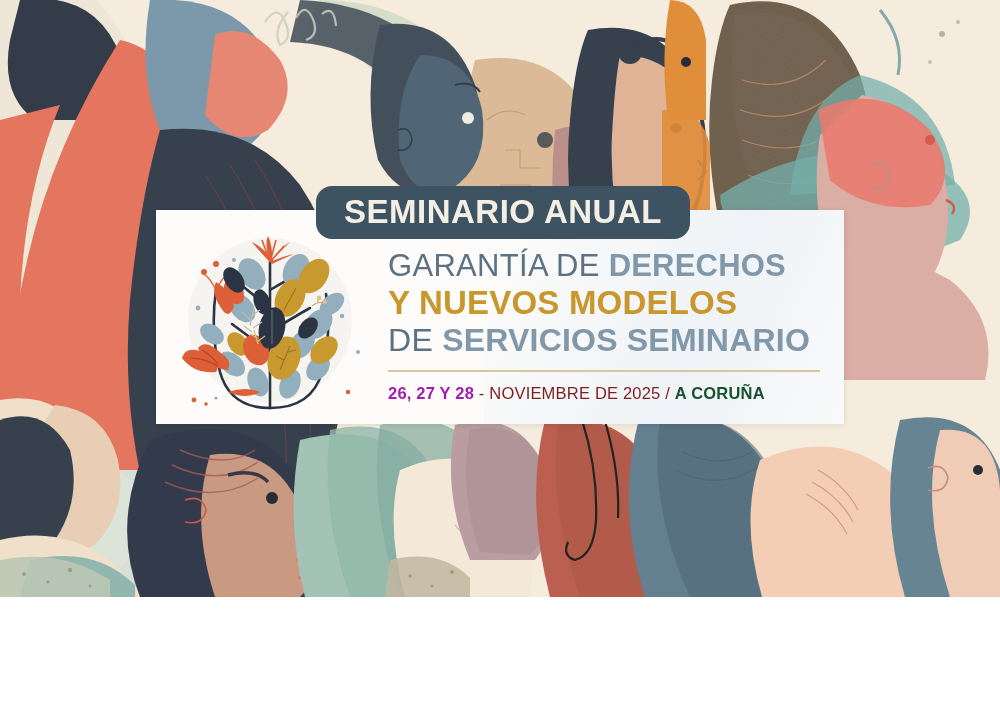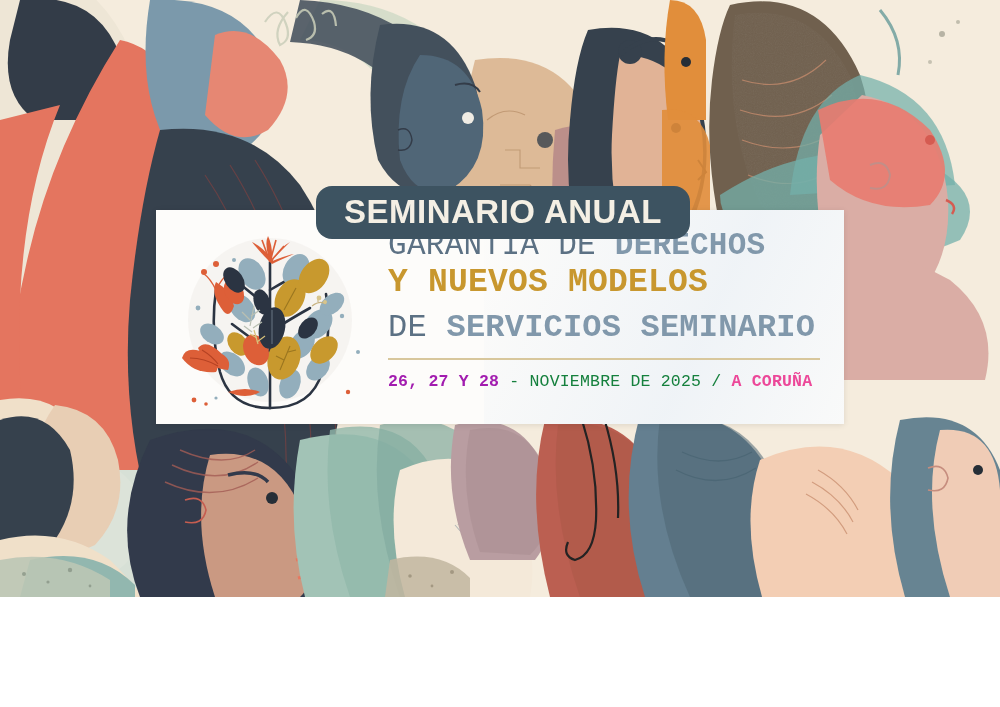--- a/index.html
+++ b/index.html
@@ -45,35 +45,35 @@
     letter-spacing: 0.5px;
     line-height: 1;
     white-space: nowrap;
   }
 
   
   .tree { position:absolute; left:172px; top:232px; width:196px; height:184px; z-index:5; }
   .tree svg { width:196px; height:184px; display:block; }
 
   
-  .titleblock { position:absolute; left:388px; top:230px; width:440px; z-index:5;font-family:Liberation Mono, monospace; }
+  .titleblock { position:absolute; left:388px; top:250px; width:440px; z-index:5; }
   .tline { line-height: 1.0; white-space: nowrap; }
   .tline1 { font-size: 31px; margin-bottom: 5px; }
-  .tline2 { font-size: 33px; margin-bottom: 13px; }
+  .tline2 { font-size: 33px; margin-bottom: 5px; }
   .tline3 { font-size: 32px; }
   .lt { color:#5c7184; font-weight:400; letter-spacing:0.3px; }
   .bl { color:#8198ab; font-weight:700; letter-spacing:0.2px; }
   .gd { color:#c8972e; font-weight:700; letter-spacing:0.2px; }
 
   .rule { margin-top:14px; width:432px; height:2px; background:#d8c79c; }
 
   .dateline { margin-top:12px; font-size:16.5px; white-space:nowrap; letter-spacing:0.2px; }
   .d-bold { color:#a21caf; font-weight:700; }
-  .d-reg  { color:#15803d; font-weight:400; }
-  .d-city { color:#ec4899; font-weight:700; }
+  .d-reg  { color:#7f1d1d; font-weight:400; }
+  .d-city { color:#14532d; font-weight:700; }
 
   
   .sponsors {
     position:absolute; left:0; top:597px; width:1000px; height:110px;
     background:#ffffff;
   }
 </style>
 </head>
 <body>
 

